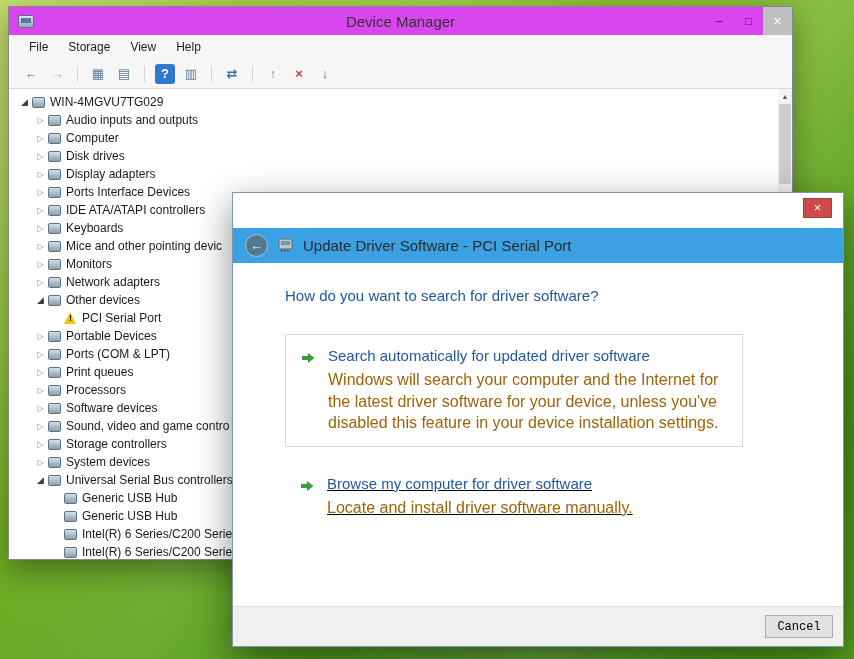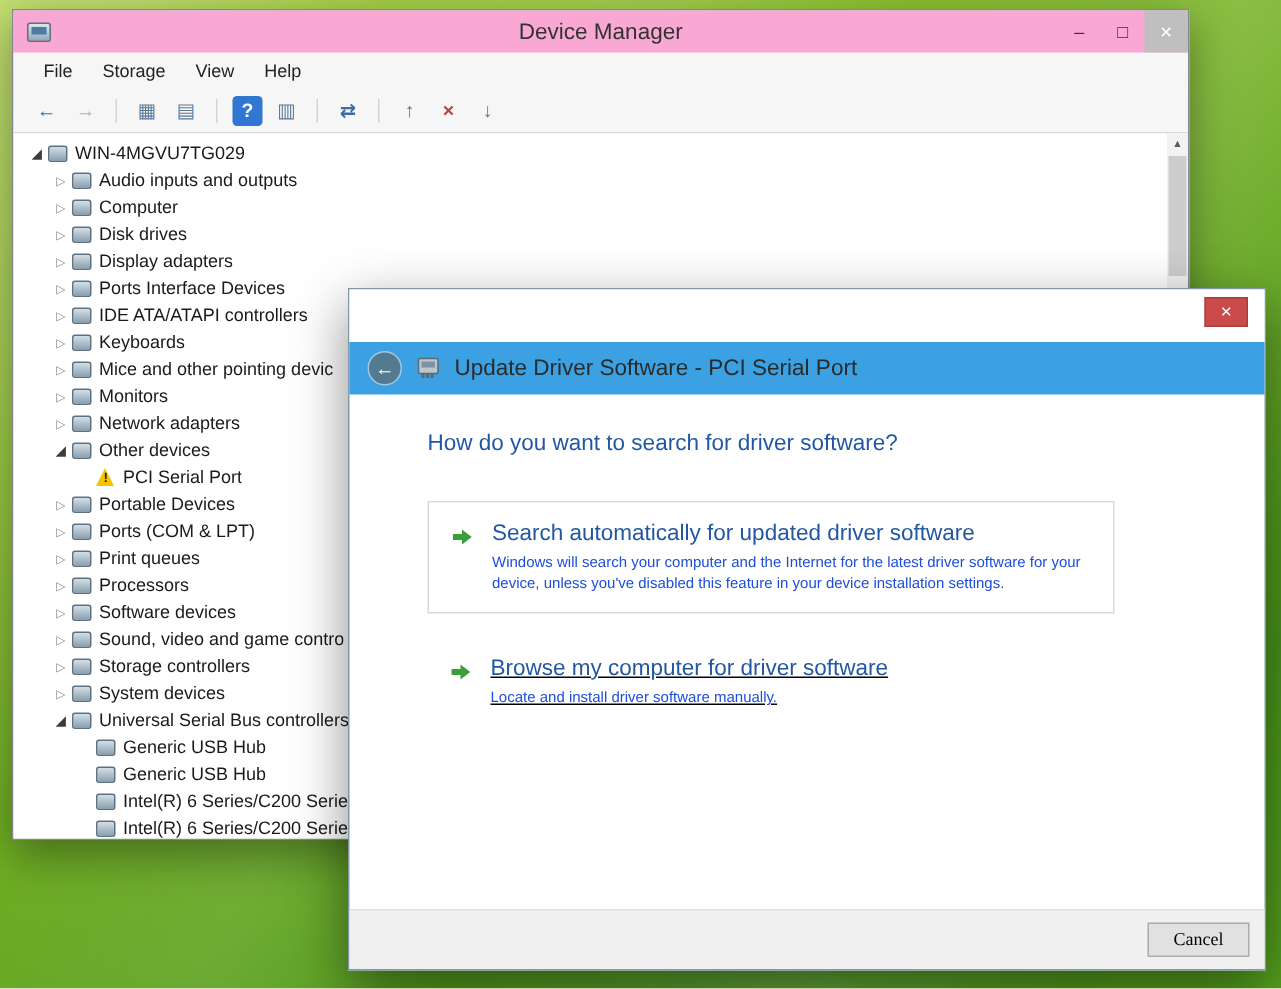--- a/index.html
+++ b/index.html
@@ -12,21 +12,21 @@
       linear-gradient(150deg, #b9d959 0%, #8fc232 28%, #66a81f 55%, #49931a 80%, #55a01d 100%);
   }
 
   
   .dm-window{
     position:absolute; left:8px; top:6px; width:785px; height:554px;
     background:#fff; border:1px solid #828790;
     box-shadow:0 10px 28px rgba(0,0,0,0.38);
     display:flex; flex-direction:column;
   }
-  .dm-titlebar{ height:28px; background:#f9a8d4; position:relative; display:flex; align-items:center; flex:none; }
+  .dm-titlebar{ height:28px; background:#d946ef; position:relative; display:flex; align-items:center; flex:none; }
   .dm-appicon{ width:16px; height:13px; margin-left:9px; border:1px solid #5f7080; border-radius:2px;
     background:linear-gradient(#dce7ee,#93a9b8); position:relative; z-index:2; }
   .dm-appicon::after{ content:""; position:absolute; left:2px; top:2px; right:2px; height:5px; background:#4f7ba0; }
   .dm-title{ position:absolute; left:0; right:0; text-align:center; font-size:15px; color:#333; }
   .dm-controls{ margin-left:auto; display:flex; z-index:2; height:100%; align-items:stretch; }
   .ctl{ width:29px; display:flex; align-items:center; justify-content:center; font-size:12px; color:#333; }
   .ctl.close{ background:#bfbfbf; color:#fff; font-size:14px; }
 
   .dm-menubar{ height:24px; background:#f6f6f6; display:flex; align-items:center; gap:20px; padding-left:20px; font-size:12px; color:#222; flex:none; }
   .dm-toolbar{ height:30px; background:#f6f6f6; border-bottom:1px solid #d9d9d9; display:flex; align-items:center; gap:6px; padding-left:12px; flex:none; }
@@ -68,26 +68,26 @@
   .wz-hicon{ flex:none; display:flex; }
   .wz-title{ font-size:15px; color:#2b2b2b; }
 
   .wz-content{ flex:1; padding:24px 100px 0 52px; }
   .wz-heading{ font-size:15px; color:var(--heading-blue,#2257a4); margin-bottom:30px; }
   .wz-option{ display:flex; gap:12px; padding:12px 14px; align-items:flex-start; }
   .wz-option.boxed{ border:1px solid #d9d9d9; }
   .wz-option.second{ margin-top:16px;text-decoration:underline; }
   .wz-arrow{ flex:none; margin-top:3px; display:flex; }
   .wz-opt-title{ font-size:15px; color:var(--heading-blue,#2257a4); margin-bottom:5px; }
-  .wz-opt-desc{ font-size:10px; color:#1d4ed8; line-height:1.35; max-width:430px; }
+  .wz-opt-desc{ font-size:16px; color:#a16207; line-height:1.35; max-width:430px; }
 
   .wz-footer{ height:40px; background:#f0f0f0; border-top:1px solid #dfdfdf;
     display:flex; align-items:center; justify-content:flex-end; padding-right:10px; flex:none; }
   .wz-cancel{ width:68px; height:23px; background:#e1e1e1; border:1px solid #adadad;
-    font-size:12px; color:#000; font-family:Liberation Serif, serif; }
+    font-size:12px; color:#000; font-family:Liberation Mono, monospace; }
 </style>
 </head>
 <body>
 
 <div class="desktop">
 
   <div class="dm-window">
     <div class="dm-titlebar">
       <span class="dm-appicon"></span>
       <span class="dm-title">Device Manager</span>

